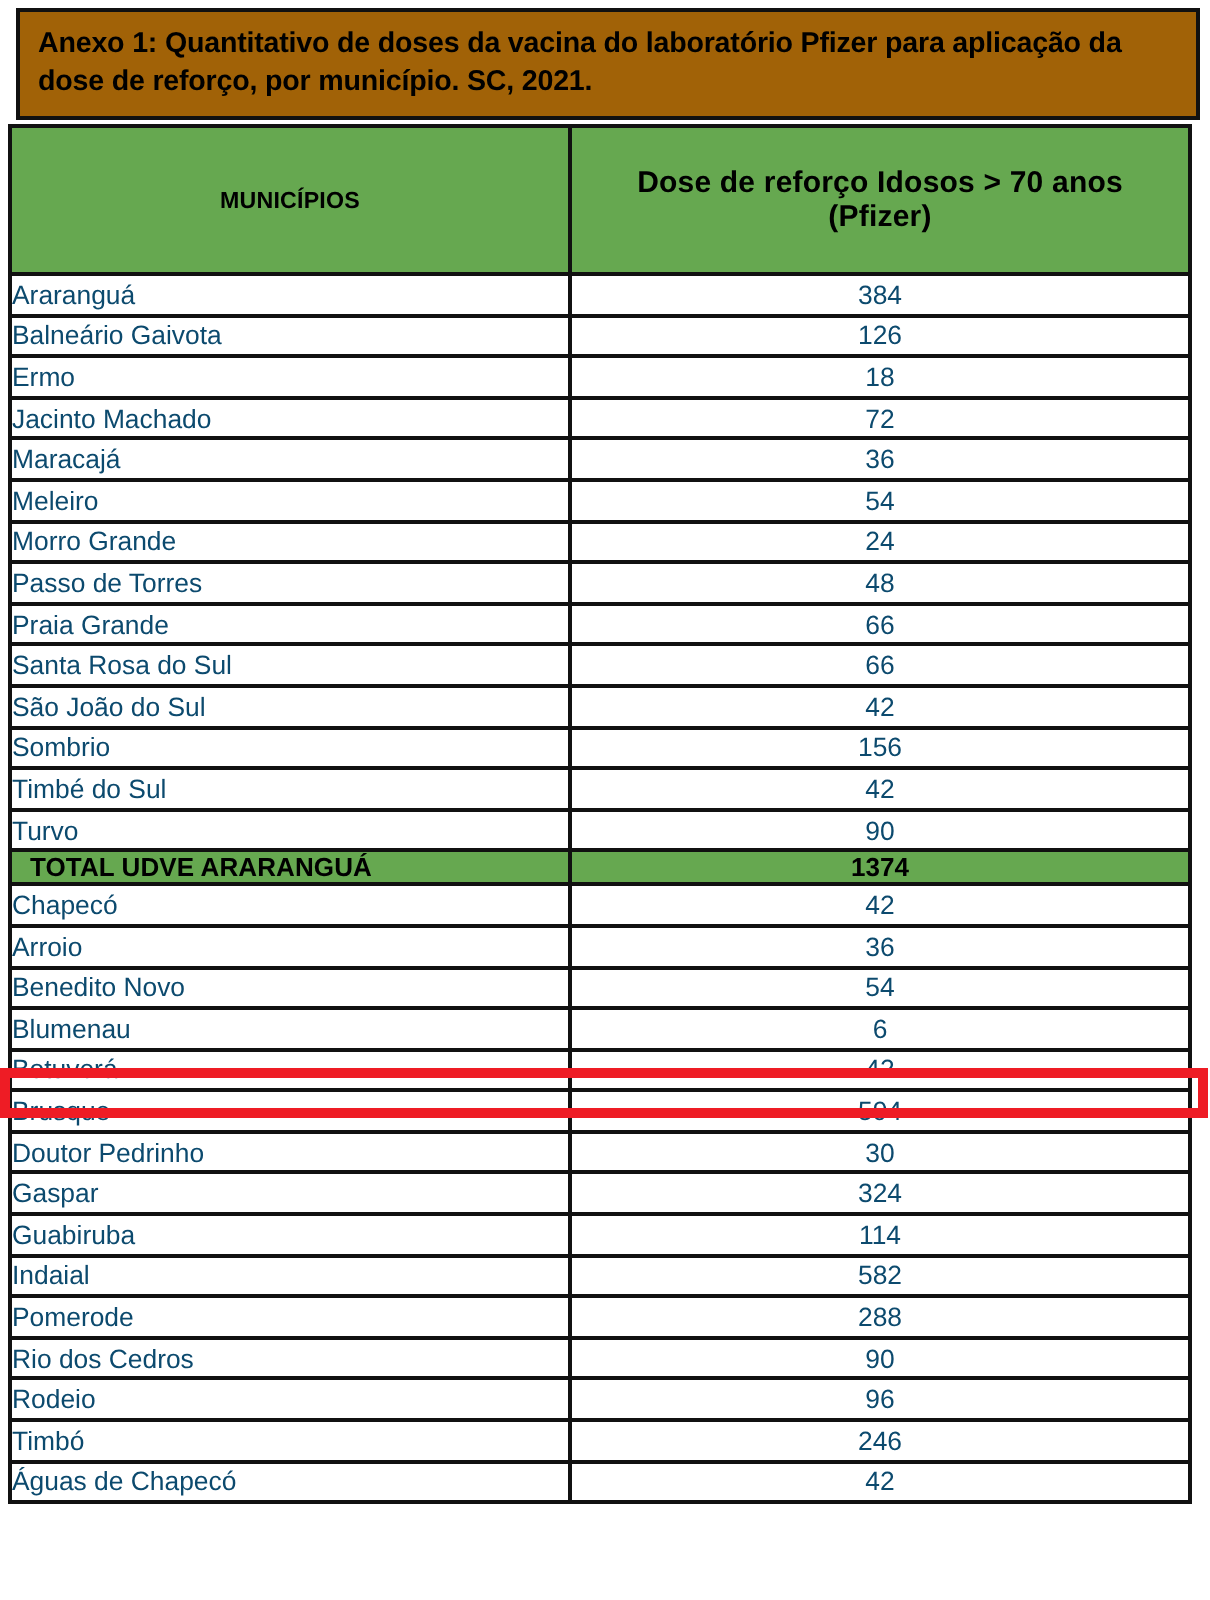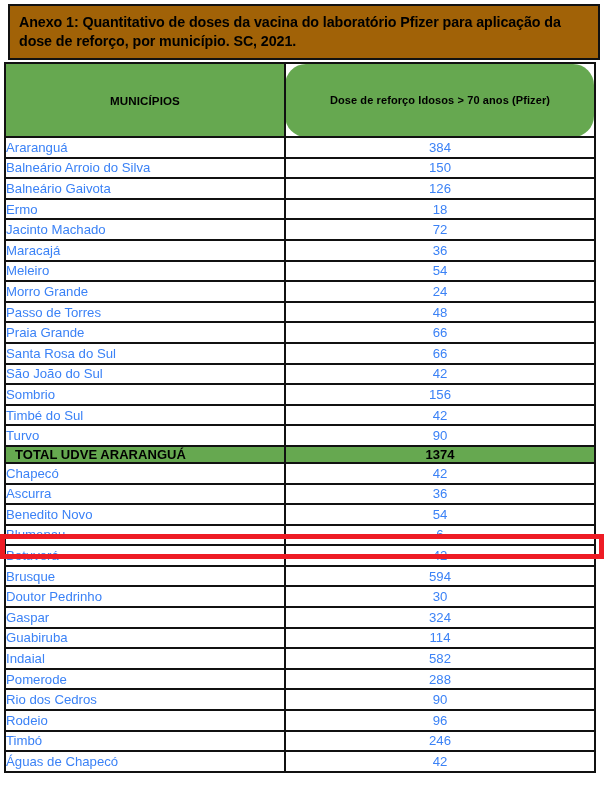--- a/index.html
+++ b/index.html
@@ -80,30 +80,29 @@
   tr.head-row th {
     background: #66a850;
     height: 73px;
     text-align: center;
     font-size: 11.6px;
     font-weight: bold;
     color: #000000;
     letter-spacing: 0.1px;
   }
   tr.head-row th.h-val {
-    font-size: 11px;
+    font-size: 15px;
     padding: 0 12px;
-    border-radius: 21px;
   }
 
   
   tr.data-row td {
     height: 20.6px;
     font-size: 13.2px;
-    color: #3b82f6;
+    color: #0c4a6e;
   }
   td.mun {
     text-align: left;
     padding-left: 5px;
     white-space: nowrap;
     overflow: hidden;
   }
   td.val {
     text-align: center;
   }
@@ -150,24 +149,20 @@
           <th class="h-mun" style="background: rgb(102, 168, 80);">MUNICÍPIOS</th>
           <th class="h-val" style="background: rgb(102, 168, 80);">Dose de reforço Idosos &gt; 70 anos (Pfizer)</th>
         </tr>
       </thead>
       <tbody id="tbody">
           <tr class="data-row">
             <td class="mun">Araranguá</td>
             <td class="val">384</td>
           </tr>
           <tr class="data-row">
-            <td class="mun">Balneário Arroio do Silva</td>
-            <td class="val">150</td>
-          </tr>
-          <tr class="data-row">
             <td class="mun">Balneário Gaivota</td>
             <td class="val">126</td>
           </tr>
           <tr class="data-row">
             <td class="mun">Ermo</td>
             <td class="val">18</td>
           </tr>
           <tr class="data-row">
             <td class="mun">Jacinto Machado</td>
             <td class="val">72</td>
@@ -214,21 +209,21 @@
           </tr>
           <tr class="total-row">
             <td class="mun" style="background: rgb(102, 168, 80);">TOTAL UDVE ARARANGUÁ</td>
             <td class="val" style="background: rgb(102, 168, 80);">1374</td>
           </tr>
           <tr class="data-row">
             <td class="mun">Chapecó</td>
             <td class="val">42</td>
           </tr>
           <tr class="data-row">
-            <td class="mun">Ascurra</td>
+            <td class="mun">Arroio</td>
             <td class="val">36</td>
           </tr>
           <tr class="data-row">
             <td class="mun">Benedito Novo</td>
             <td class="val">54</td>
           </tr>
           <tr class="data-row">
             <td class="mun">Blumenau</td>
             <td class="val">6</td>
           </tr>

